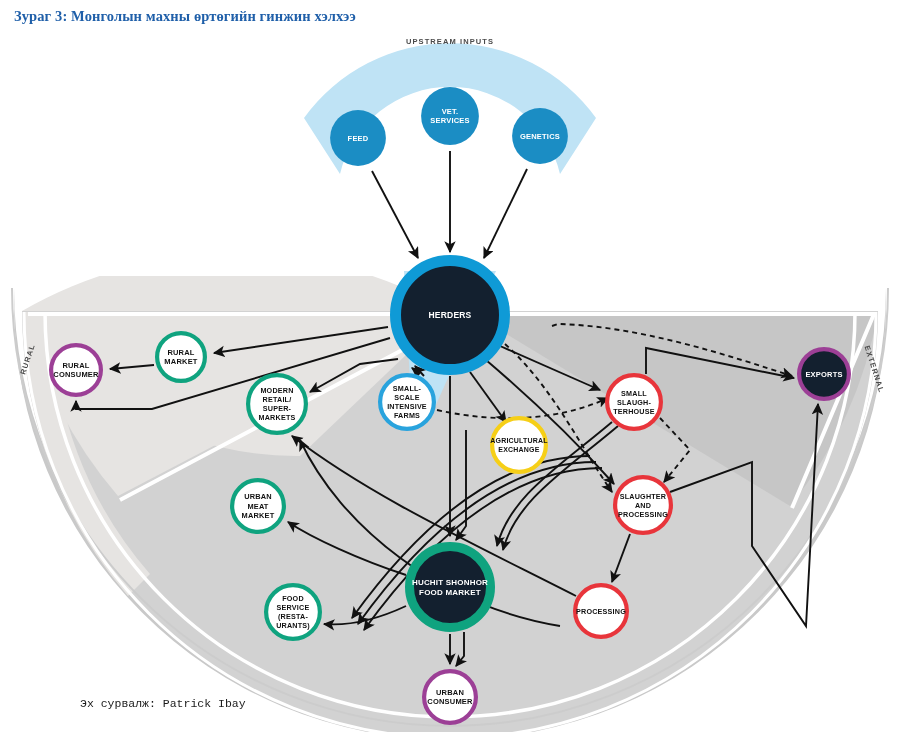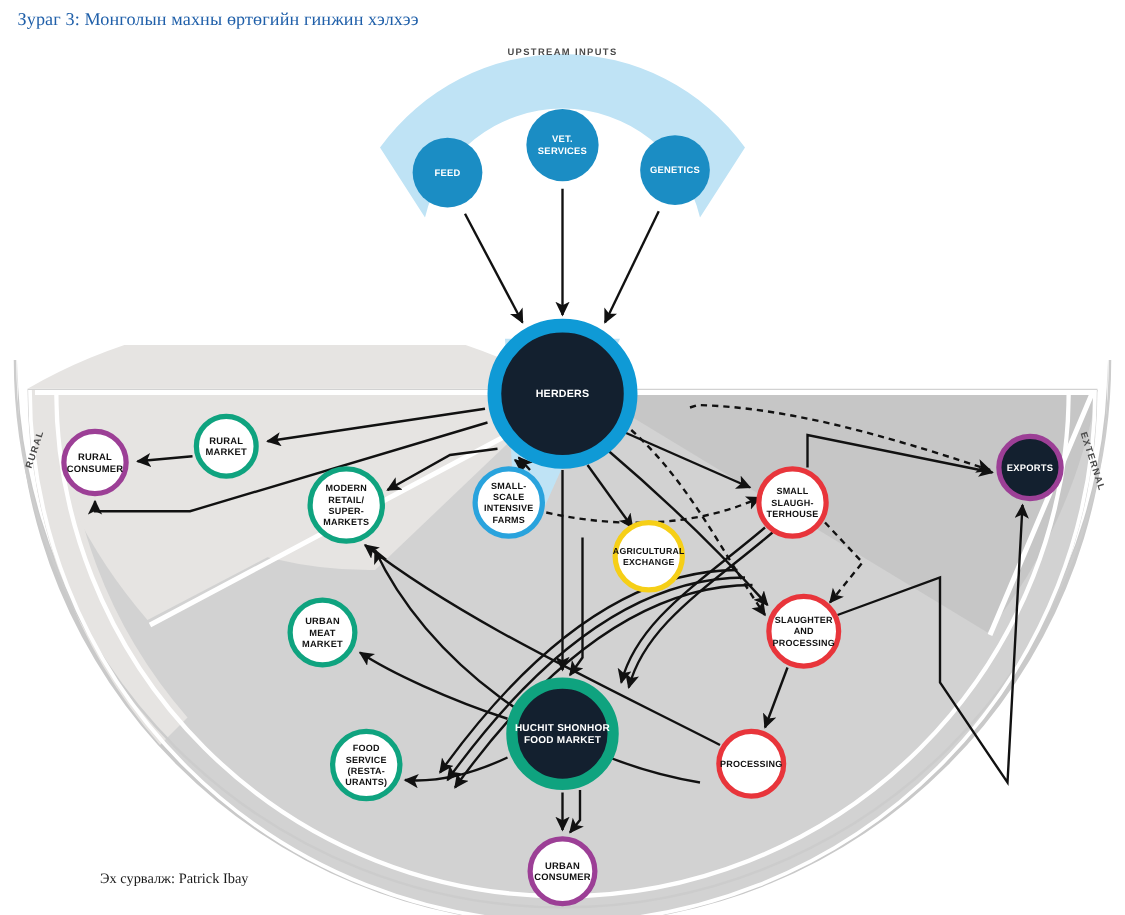--- a/index.html
+++ b/index.html
@@ -3,21 +3,21 @@
 <meta charset="utf-8">
 <style>
   html,body{margin:0;padding:0;background:#ffffff;}
   body{
     width:900px;height:732px;overflow:hidden;position:relative;
     font-family:"Liberation Sans", sans-serif;
   }
   #figure-title{
     position:absolute;left:14px;top:8px;
     font-family:"Liberation Serif", serif;
-    font-weight:normal;font-size:14.5px;color:#1f5fa9;
+    font-weight:bold;font-size:14.5px;color:#1f5fa9;
     letter-spacing:.1px;white-space:nowrap;
   }
   #diagram-canvas{position:absolute;left:0;top:26px;width:732px;height:706px;}
   svg{display:block;}
   .nlabel{
     font-family:"Liberation Sans", sans-serif;
     font-weight:bold;text-anchor:middle;
     letter-spacing:.2px;
   }
   .nlabel-dark{fill:#111111;}
@@ -27,21 +27,21 @@
     font-weight:bold;font-size:7.5px;fill:#4a4a4a;
     letter-spacing:1.1px;text-anchor:middle;
   }
   .band-label{
     font-family:"Liberation Sans", sans-serif;
     font-weight:bold;font-size:8px;fill:#222222;
     letter-spacing:.8px;text-anchor:middle;
   }
   #source-note{
     position:absolute;left:80px;top:697px;
-    font-family:Liberation Serif, serif;
+    font-family:Liberation Mono, monospace;
     font-size:11.5px;color:#1a1a1a;white-space:nowrap;
   }
   .flow{fill:none;stroke:#111111;stroke-width:1.9;}
   .flow-dash{fill:none;stroke:#111111;stroke-width:1.9;stroke-dasharray:5 4;}
 </style>
 </head>
 <body>
 
 <div id="figure-title">Зураг 3: Монголын махны өртөгийн гинжин хэлхээ</div>
 

